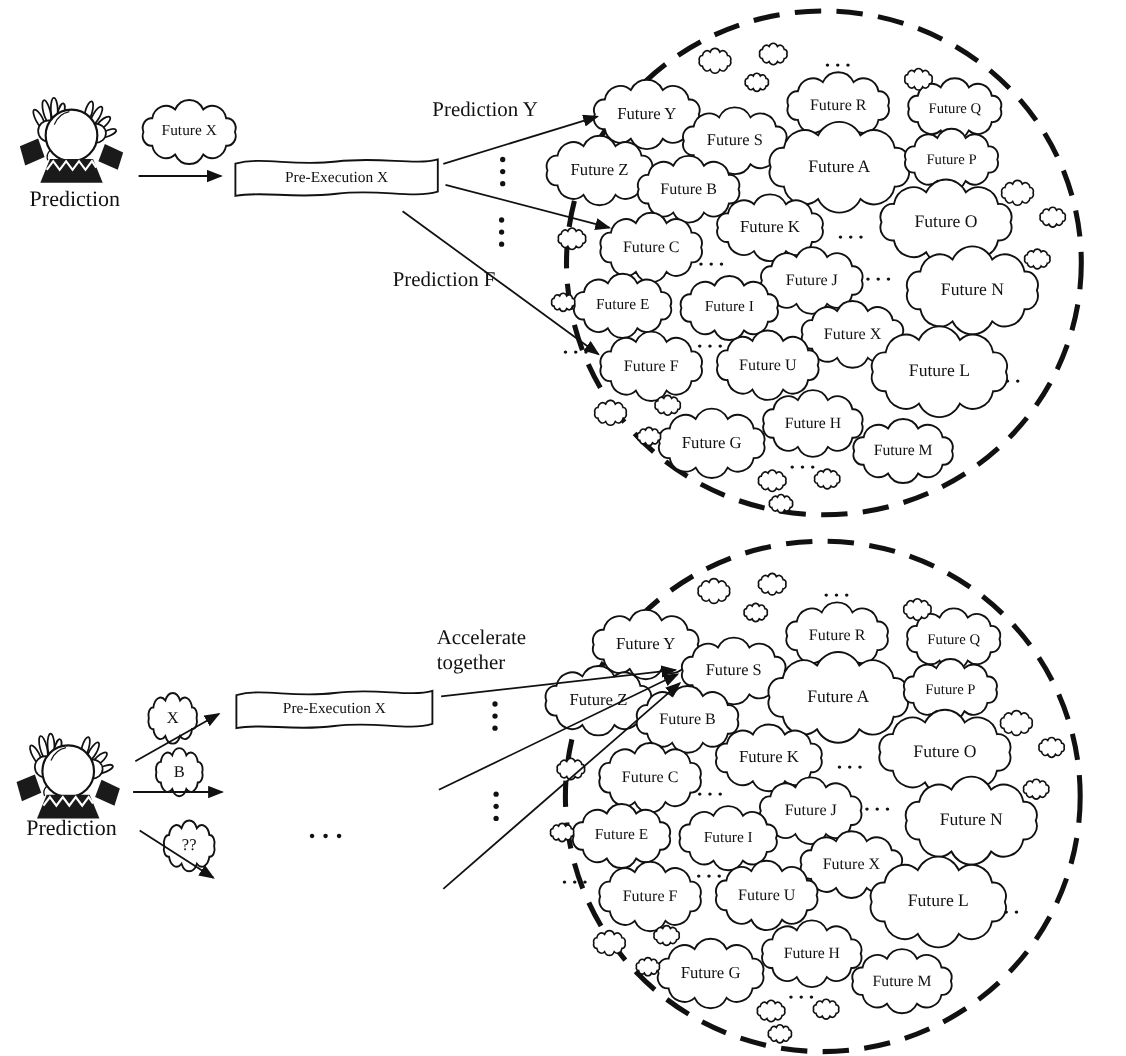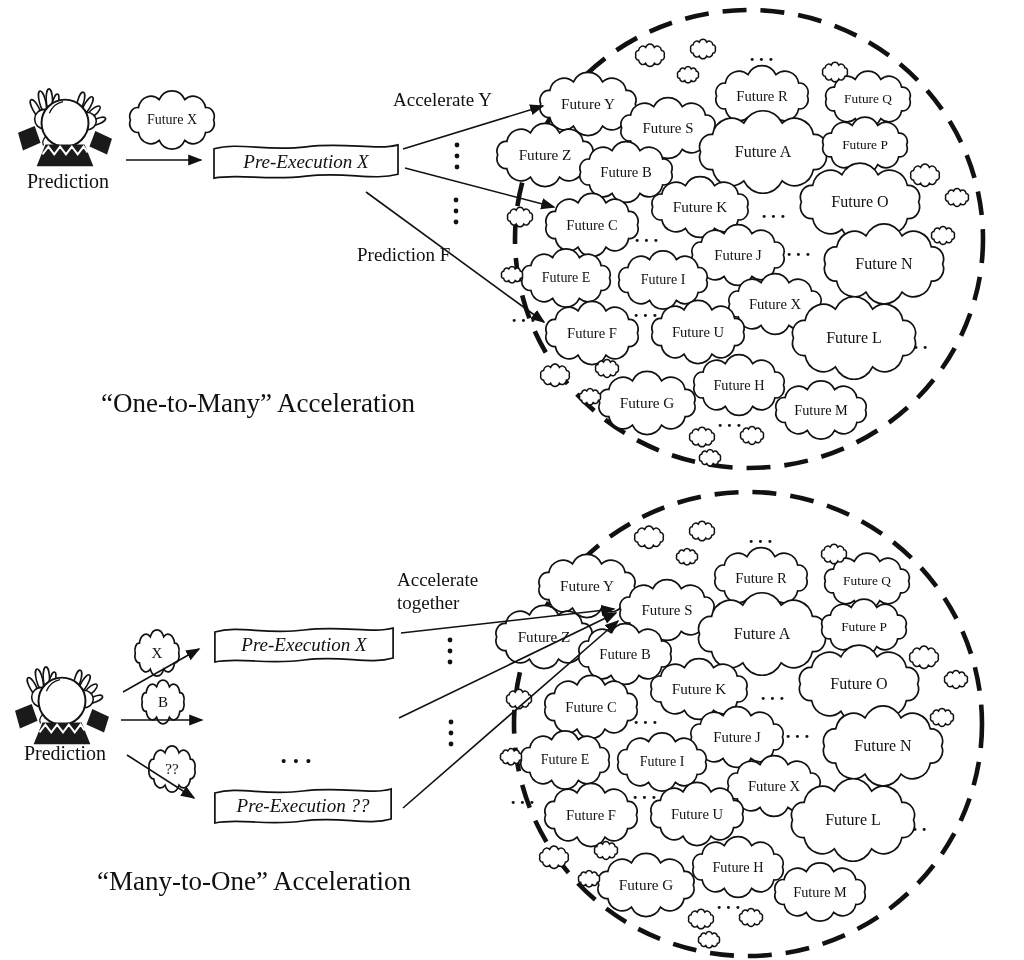--- a/index.html
+++ b/index.html
@@ -15,21 +15,21 @@
   .cloud span{position:absolute;left:0;top:0;width:100%;height:100%;
               display:flex;align-items:center;justify-content:center;white-space:nowrap;}
   .deco svg{overflow:visible;}
   .deco path{fill:#fff;stroke:#111;stroke-width:1.5;vector-effect:non-scaling-stroke;}
   .hdots{position:absolute;font-weight:700;font-size:19px;letter-spacing:3px;color:#111;
          width:48px;text-align:center;line-height:19px;}
   .wavebox{position:absolute;}
   .wavebox svg{position:absolute;left:0;top:0;width:100%;height:100%;overflow:visible;}
   .wavebox path{fill:#fff;stroke:#111;stroke-width:1.7;vector-effect:non-scaling-stroke;}
   .wavebox span{position:absolute;left:0;top:0;width:100%;height:100%;
-                display:flex;align-items:center;justify-content:center;font-size:19px;font-style:italic;}
+                display:flex;align-items:center;justify-content:center;font-size:14px;}
   .caption{position:absolute;font-size:27px;text-align:center;width:400px;}
   #caption-top{left:58px;top:388px;}
   #caption-bottom{left:54px;top:866px;}
   .accel-label{position:absolute;font-size:19px;line-height:23px;}
   #accel-y{left:393px;top:88px;}
   #accel-f{left:357px;top:243px;}
   #accel-together{left:397px;top:568px;}
   .prediction{position:absolute;font-size:20px;text-align:center;width:120px;}
   #prediction-top{left:8px;top:170px;}
   #prediction-bottom{left:5px;top:742px;}
@@ -542,51 +542,43 @@
       <span style="font-size:14px;">Future X</span>
     </div>
 
     <div class="wavebox" id="box-top">
       <svg viewBox="0 0 190 46" preserveAspectRatio="none">
           <path class="bpath" d="M3,10 C28,3 55,13 95,8 C135,3 165,12 187,6 L187,36 C162,43 135,33 95,38 C55,43 28,35 3,40 Z"></path>
         </svg>
       <span>Pre-Execution X</span>
     </div>
 
-    <div class="accel-label" id="accel-y">Accelerate Y</div>
+    <div class="accel-label" id="accel-y">Prediction Y</div>
     <div class="accel-label" id="accel-f">Prediction F</div>
 
-    <div class="caption" id="caption-top">“One-to-Many” Acceleration</div>
 
     <svg class="cball" id="cball-bottom" viewBox="0 0 100 92">
         <use href="#cball-art"></use>
       </svg>
     <div class="prediction" id="prediction-bottom">Prediction</div>
 
     <div class="wavebox" id="box-b1">
       <svg viewBox="0 0 190 46" preserveAspectRatio="none">
           <path class="bpath" d="M3,10 C28,3 55,13 95,8 C135,3 165,12 187,6 L187,36 C162,43 135,33 95,38 C55,43 28,35 3,40 Z"></path>
         </svg>
       <span>Pre-Execution X</span>
     </div>
-    <div class="wavebox" id="box-b3">
-      <svg viewBox="0 0 190 46" preserveAspectRatio="none">
-          <path class="bpath" d="M3,10 C28,3 55,13 95,8 C135,3 165,12 187,6 L187,36 C162,43 135,33 95,38 C55,43 28,35 3,40 Z"></path>
-        </svg>
-      <span>Pre-Execution ??</span>
-    </div>
 
     <div id="between-dots">···</div>
 
     <div class="accel-label" id="accel-together">
       <div>Accelerate</div>
       <div>together</div>
     </div>
 
-    <div class="caption" id="caption-bottom">“Many-to-One” Acceleration</div>
   </div>
 
   <svg id="overlay" class="fullsvg">
     <defs>
       <marker id="ah" markerWidth="10" markerHeight="8" refX="8" refY="3.5" orient="auto">
         <path d="M0,0 L9,3.5 L0,7 Z" fill="#111"></path>
       </marker>
     </defs>
   <line x1="126" y1="160" x2="201" y2="160" stroke="#111" stroke-width="1.6" marker-end="url(#ah)"></line>
       <line x1="403" y1="149" x2="543" y2="106" stroke="#111" stroke-width="1.6" marker-end="url(#ah)"></line>

